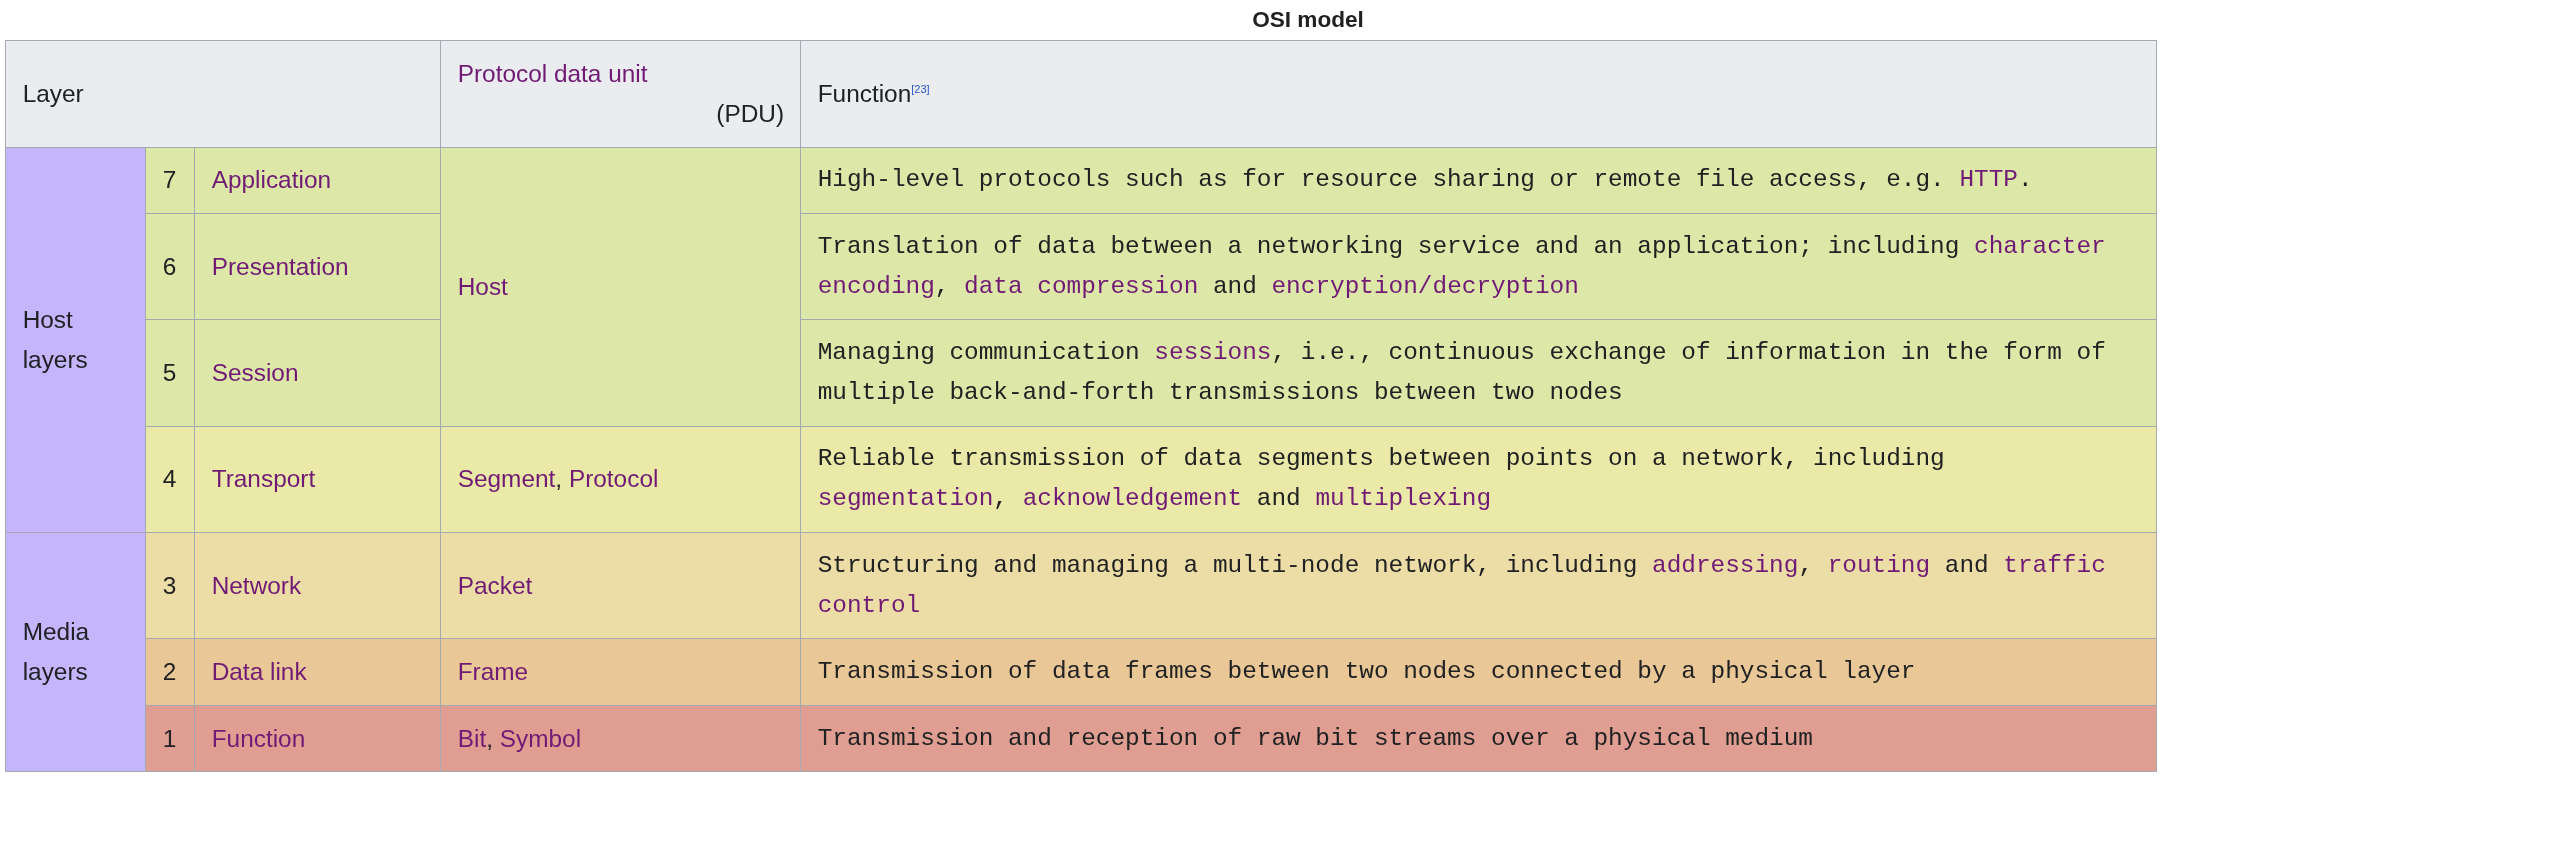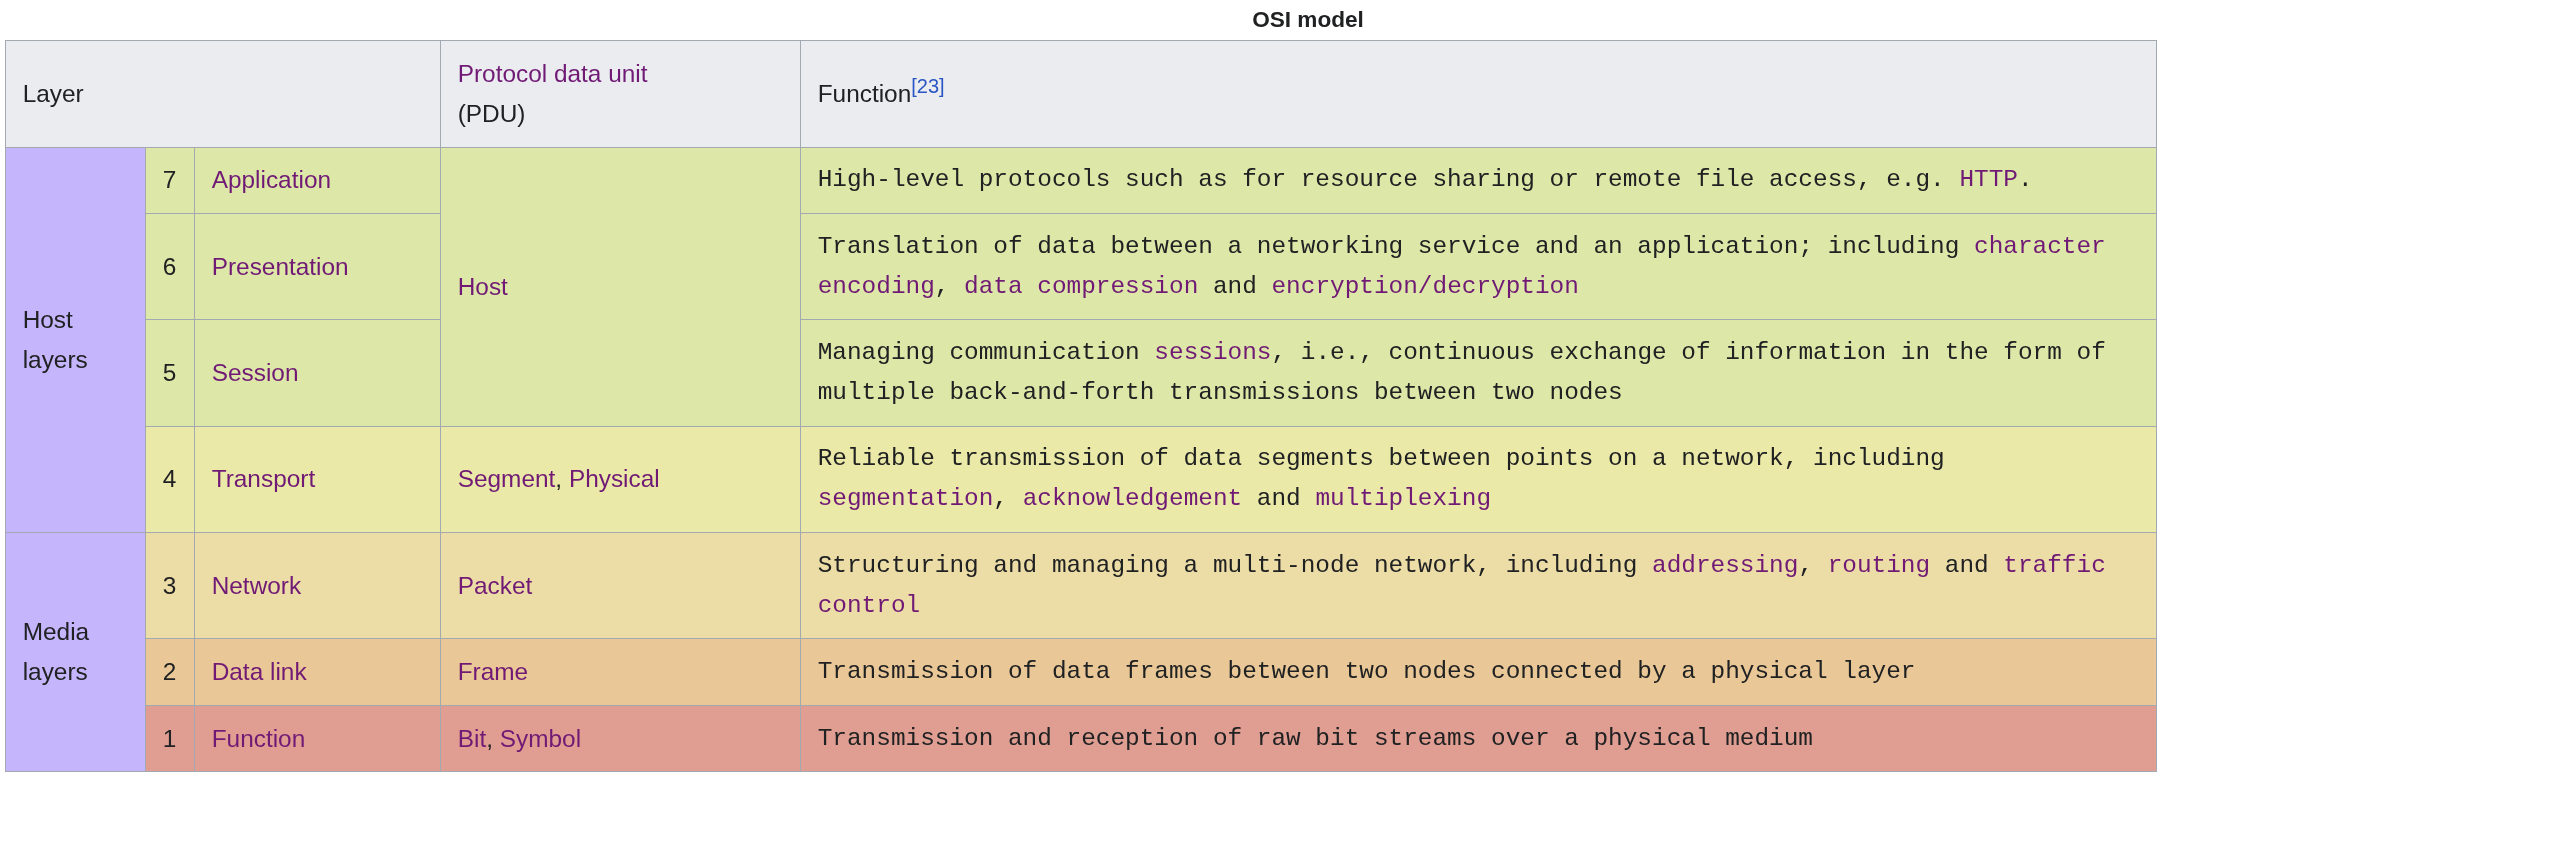--- a/index.html
+++ b/index.html
@@ -40,21 +40,21 @@
 
   
   th.hdr{
     background:#eaecf0;
     text-align:center;
     font-weight:bold;
     font-size:24.4px;
     vertical-align:middle;
     padding:16.3px 9px;
   }
-  th.hdr .pdu-line2{display:block;}
+  th.hdr .pdu-line2{display:block;text-align:right;}
 
   
   td.grp{
     background:#c4b5fd;
     font-weight:bold;
     text-align:center;
     vertical-align:middle;
     padding:9px 5.4px;
     width:140px;
   }
@@ -78,21 +78,21 @@
   }
 
   
   .c-green{background:#dde8a8;}
   .c-yellow{background:#eae9a7;}
   .c-tan{background:#ecdca6;}
   .c-orange{background:#e9c796;}
   .c-salmon{background:#e09e92;}
 
   a.lk{color:#701a75;text-decoration:none;}
-  sup.ref{font-size:20px;line-height:0;vertical-align:super;}
+  sup.ref{font-size:11px;line-height:0;vertical-align:super;}
   sup.ref a.lk{color:#2956c4;}
 </style>
 </head>
 <body>
 
 <div id="root">
 
   <div class="caption">OSI model</div>
 
   <table class="osi">
@@ -150,21 +150,21 @@
           <span><span>Managing communication </span><a class="lk" href="#">sessions</a><span>, i.e., continuous exchange of information in the form of multiple back-and-forth transmissions between two nodes</span></span>
         </td>
       </tr>
 
       <tr>
         <td class="num c-yellow">4</td>
         <td class="lname c-yellow">
           <a class="lk" href="#">Transport</a>
         </td>
         <td class="pdu c-yellow">
-          <span><a class="lk" href="#">Segment</a><span>, </span><a class="lk" href="#">Physical</a></span>
+          <span><a class="lk" href="#">Segment</a><span>, </span><a class="lk" href="#">Protocol</a></span>
         </td>
         <td class="fn c-yellow">
           <span><span>Reliable transmission of data segments between points on a network, including </span><a class="lk" href="#">segmentation</a><span>, </span><a class="lk" href="#">acknowledgement</a><span> and </span><a class="lk" href="#">multiplexing</a></span>
         </td>
       </tr>
 
       <tr>
         <td class="grp" rowspan="3">Media layers</td>
         <td class="num c-tan">3</td>
         <td class="lname c-tan">

